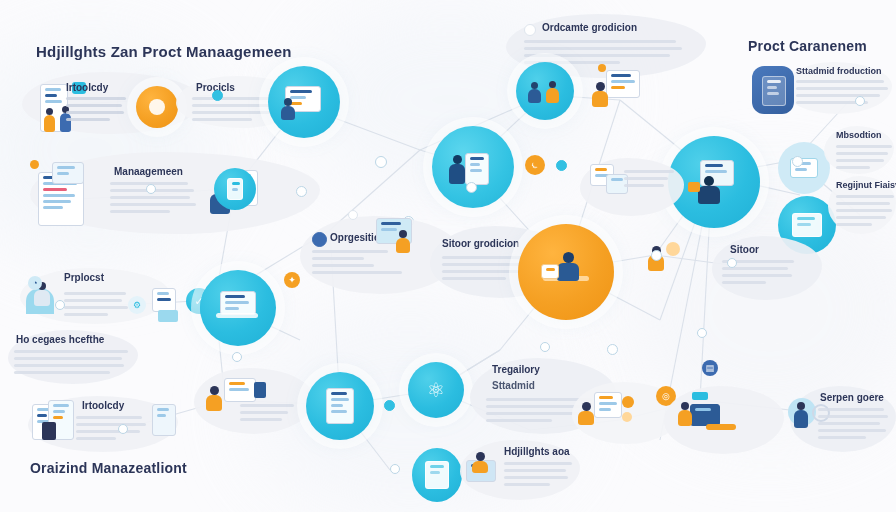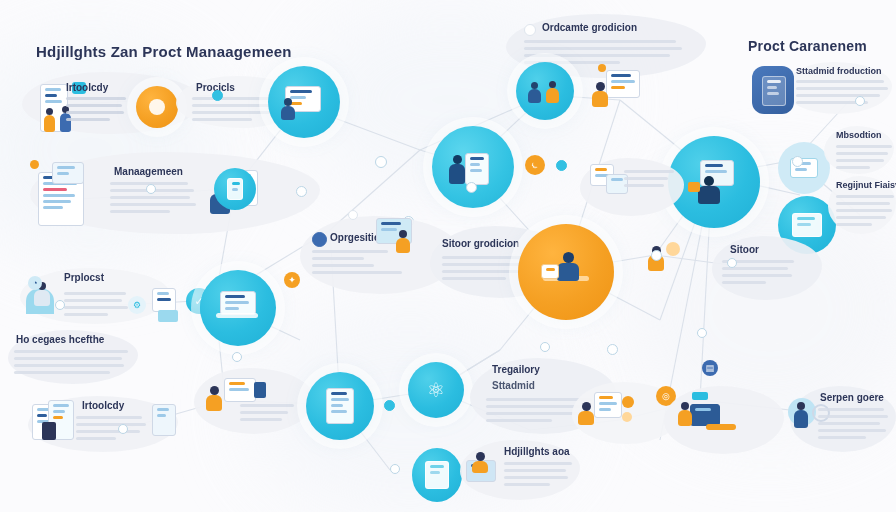--- a/index.html
+++ b/index.html
@@ -481,20 +481,21 @@
     <div class="ln f" style="width:66px;"></div>
       <div class="ln f" style="width:70px;"></div>
     <div class="ln f" style="width:64px;"></div>
       <div class="ln f" style="width:40px;"></div>
   </div>
   <div class="scr" style="left:152px;top:404px;width:22px;height:30px;background:#eef6fc;">
     <div class="bar" style="width:12px;"></div>
       <div class="bar" style="width:9px;"></div>
   </div>
 
+  <div class="h-title" style="left:30px;top:460px;font-size:14px;">Oraizind Manazeatliont</div>
 
   <div class="blob" style="left:194px;top:368px;width:120px;height:66px;"></div>
   <div class="ill" style="left:206px;top:378px;">
     <div class="scr" style="left:18px;top:0;width:30px;height:22px;background:#fff;">
       <div class="bar o" style="width:16px;"></div>
         <div class="bar" style="width:20px;"></div>
     </div>
     <div class="pers" style="left:0;top:8px;width:16px;height:24px;">
       <div class="head" style="left:4px;top:0;width:9px;height:9px;background:#2c3558;"></div>
       <div class="body" style="left:0;top:9px;width:16px;height:16px;background:#f5a023;"></div>

